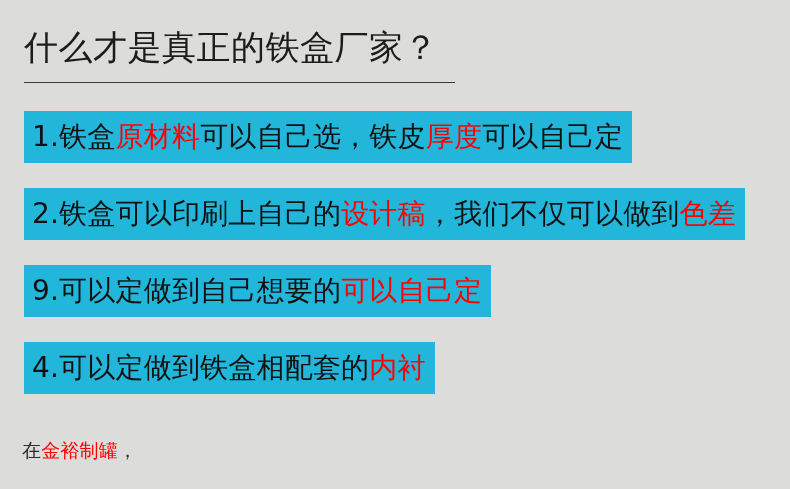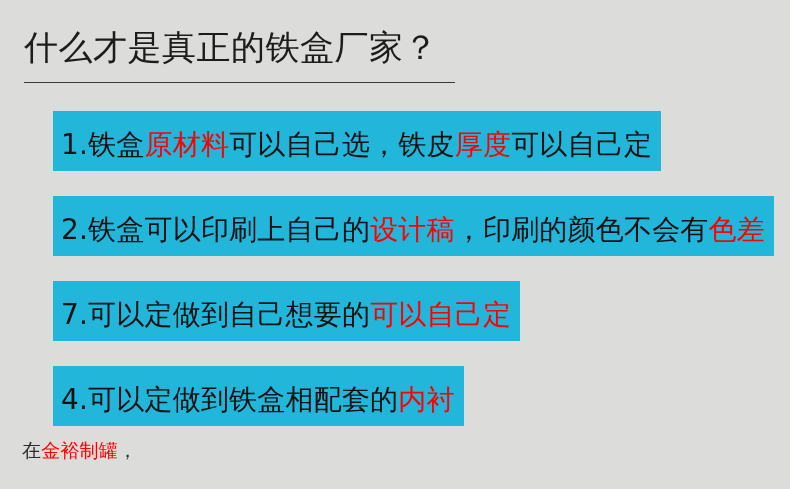--- a/index.html
+++ b/index.html
@@ -53,24 +53,23 @@
     flex-direction: column;
     align-items: flex-start;
     gap: 25px;
   }
   .feature-row {
     background: #22b6db;
     color: #111111;
     font-size: 28px;
     line-height: 52px;
     height: 52px;
-    padding: 8px 9px 0 8px;
+    padding: 0 9px 0 8px;
     white-space: nowrap;
     letter-spacing: 0.2px;
-    margin-left: 29px;
   }
   .hl {
     color: #ff0000;
   }
 
   
   .footer {
     position: absolute;
     left: 22px;
     top: 430px;
@@ -99,22 +98,22 @@
 
 <div class="page">
 
   <div class="title-block">
     <div class="title">什么才是真正的铁盒厂家？</div>
     <div class="title-rule"></div>
   </div>
 
   <div class="features">
     <div class="feature-row"><span>1.铁盒</span><span class="hl">原材料</span><span>可以自己选，铁皮</span><span class="hl">厚度</span><span>可以自己定</span></div>
-    <div class="feature-row"><span>2.铁盒可以印刷上自己的</span><span class="hl">设计稿</span><span>，印刷的颜色不会有</span><span class="hl">色差</span></div>
-    <div class="feature-row"><span>7.可以定做到自己想要的</span><span class="hl">可以自己定</span></div>
+    <div class="feature-row"><span>2.铁盒可以印刷上自己的</span><span class="hl">设计稿</span><span>，我们不仅可以做到</span><span class="hl">色差</span></div>
+    <div class="feature-row"><span>9.可以定做到自己想要的</span><span class="hl">可以自己定</span></div>
     <div class="feature-row"><span>4.可以定做到铁盒相配套的</span><span class="hl">内衬</span></div>
   </div>
 
   <div class="footer">
     <span class="footer-small">
       <span>在</span><span class="hl">金裕制罐</span><span>，</span>
     </span>
   </div>
 
 </div>

